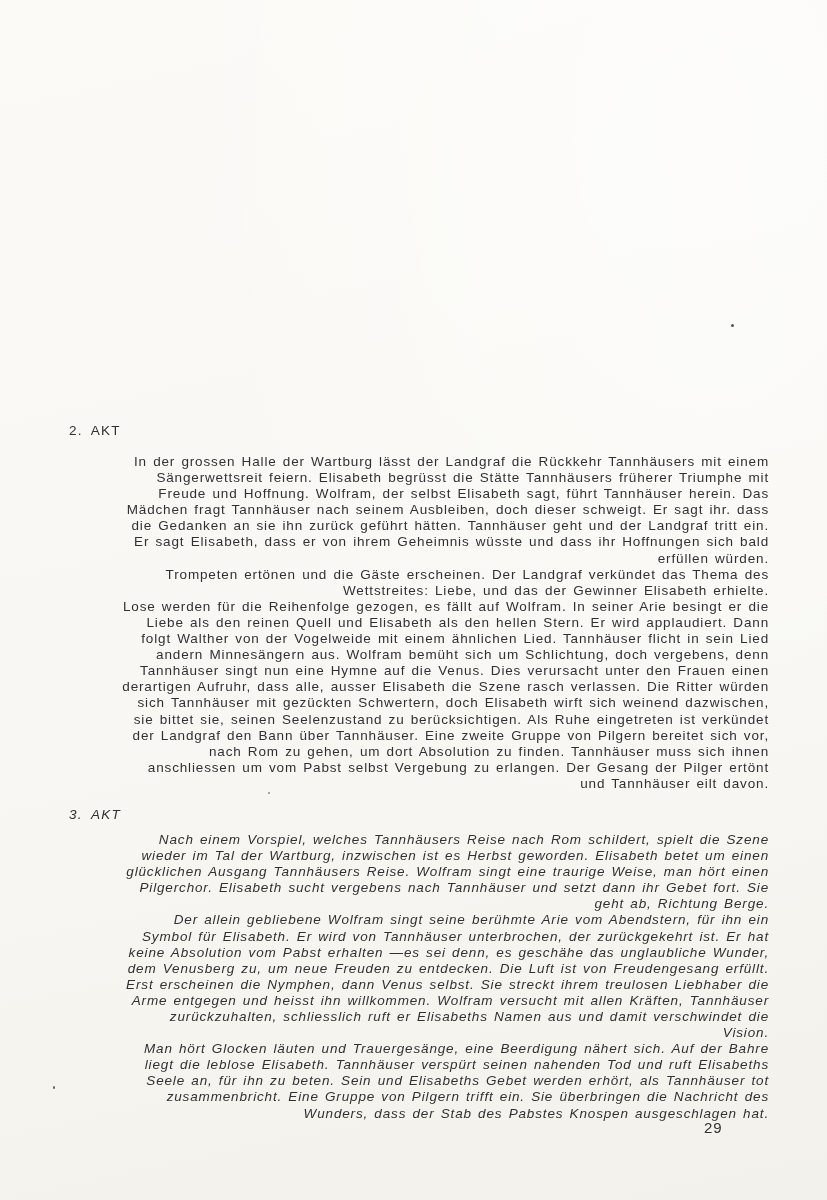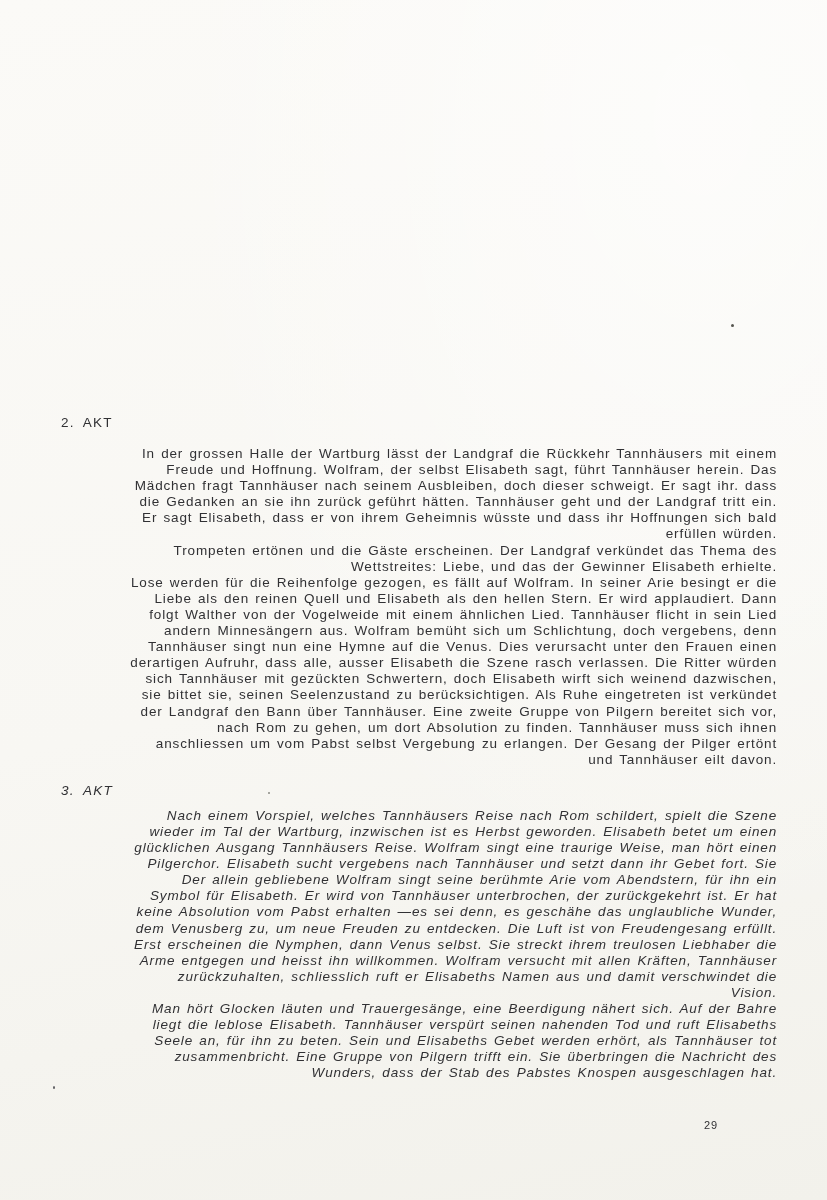--- a/index.html
+++ b/index.html
@@ -21,21 +21,21 @@
       radial-gradient(ellipse at 85% 10%, rgba(255,255,255,0.55) 0%, rgba(255,255,255,0) 55%),
       linear-gradient(168deg, #fbfaf7 0%, var(--paper, #f8f7f3) 55%, #f2f1eb 100%);
     color: var(--ink, #313134);
   }
   .text-block {
     position: absolute;
     left: 58px;
     top: 415px;
     width: 719px;
   }
-  .act-section { margin: 0; }
+  .act-section { margin: 8px; }
   .act-heading {
     font-size: 13.5px;
     font-weight: 400;
     line-height: 16px;
     letter-spacing: 1.2px;
     word-spacing: 4px;
     margin: 0 0 15px 3px;
     color: var(--ink, #313134);
   }
   .act-section:nth-child(2) { margin-top: 15px; font-style: italic; }
@@ -46,21 +46,21 @@
     line-height: 16.1px;
     letter-spacing: 0.85px;
     word-spacing: 1.6px;
     white-space: nowrap;
     color: var(--ink, #313134);
   }
   .page-number {
     position: absolute;
     left: 704px;
     top: 1119px;
-    font-size: 11px;
+    font-size: 15px;
     letter-spacing: 1px;
     color: var(--ink, #313134);
     text-align: center;
   }
   .speck {
     position: absolute;
     border-radius: 50%;
   }
   .speck-1 { left: 731px; top: 324px; width: 3px; height: 3px; background: #55554f; }
   .speck-2 { left: 268px; top: 792px; width: 2px; height: 2px; background: #8b8b85; }
@@ -70,20 +70,21 @@
 <body>
 
 <div class="page">
 
   <div class="text-block">
     <div id="sections-host">
   <section class="act-section">
     <h2 class="act-heading">2. AKT</h2>
     <div class="act-lines">
             <div class="text-line">In der grossen Halle der Wartburg lässt der Landgraf die Rückkehr Tannhäusers mit einem</div>
+            <div class="text-line">Sängerwettsreit feiern. Elisabeth begrüsst die Stätte Tannhäusers früherer Triumphe mit</div>
             <div class="text-line">Freude und Hoffnung. Wolfram, der selbst Elisabeth sagt, führt Tannhäuser herein. Das</div>
             <div class="text-line">Mädchen fragt Tannhäuser nach seinem Ausbleiben, doch dieser schweigt. Er sagt ihr. dass</div>
             <div class="text-line">die Gedanken an sie ihn zurück geführt hätten. Tannhäuser geht und der Landgraf tritt ein.</div>
             <div class="text-line">Er sagt Elisabeth, dass er von ihrem Geheimnis wüsste und dass ihr Hoffnungen sich bald</div>
             <div class="text-line">erfüllen würden.</div>
             <div class="text-line">Trompeten ertönen und die Gäste erscheinen. Der Landgraf verkündet das Thema des</div>
             <div class="text-line">Wettstreites: Liebe, und das der Gewinner Elisabeth erhielte.</div>
             <div class="text-line">Lose werden für die Reihenfolge gezogen, es fällt auf Wolfram. In seiner Arie besingt er die</div>
             <div class="text-line">Liebe als den reinen Quell und Elisabeth als den hellen Stern. Er wird applaudiert. Dann</div>
             <div class="text-line">folgt Walther von der Vogelweide mit einem ähnlichen Lied. Tannhäuser flicht in sein Lied</div>
@@ -99,20 +100,21 @@
           </div>
   </section>
 
   <section class="act-section">
     <h2 class="act-heading">3. AKT</h2>
     <div class="act-lines">
             <div class="text-line">Nach einem Vorspiel, welches Tannhäusers Reise nach Rom schildert, spielt die Szene</div>
             <div class="text-line">wieder im Tal der Wartburg, inzwischen ist es Herbst geworden. Elisabeth betet um einen</div>
             <div class="text-line">glücklichen Ausgang Tannhäusers Reise. Wolfram singt eine traurige Weise, man hört einen</div>
             <div class="text-line">Pilgerchor. Elisabeth sucht vergebens nach Tannhäuser und setzt dann ihr Gebet fort. Sie</div>
+            <div class="text-line">geht ab, Richtung Berge.</div>
             <div class="text-line">Der allein gebliebene Wolfram singt seine berühmte Arie vom Abendstern, für ihn ein</div>
             <div class="text-line">Symbol für Elisabeth. Er wird von Tannhäuser unterbrochen, der zurückgekehrt ist. Er hat</div>
             <div class="text-line">keine Absolution vom Pabst erhalten —es sei denn, es geschähe das unglaubliche Wunder,</div>
             <div class="text-line">dem Venusberg zu, um neue Freuden zu entdecken. Die Luft ist von Freudengesang erfüllt.</div>
             <div class="text-line">Erst erscheinen die Nymphen, dann Venus selbst. Sie streckt ihrem treulosen Liebhaber die</div>
             <div class="text-line">Arme entgegen und heisst ihn willkommen. Wolfram versucht mit allen Kräften, Tannhäuser</div>
             <div class="text-line">zurückzuhalten, schliesslich ruft er Elisabeths Namen aus und damit verschwindet die</div>
             <div class="text-line">Vision.</div>
             <div class="text-line">Man hört Glocken läuten und Trauergesänge, eine Beerdigung nähert sich. Auf der Bahre</div>
             <div class="text-line">liegt die leblose Elisabeth. Tannhäuser verspürt seinen nahenden Tod und ruft Elisabeths</div>

